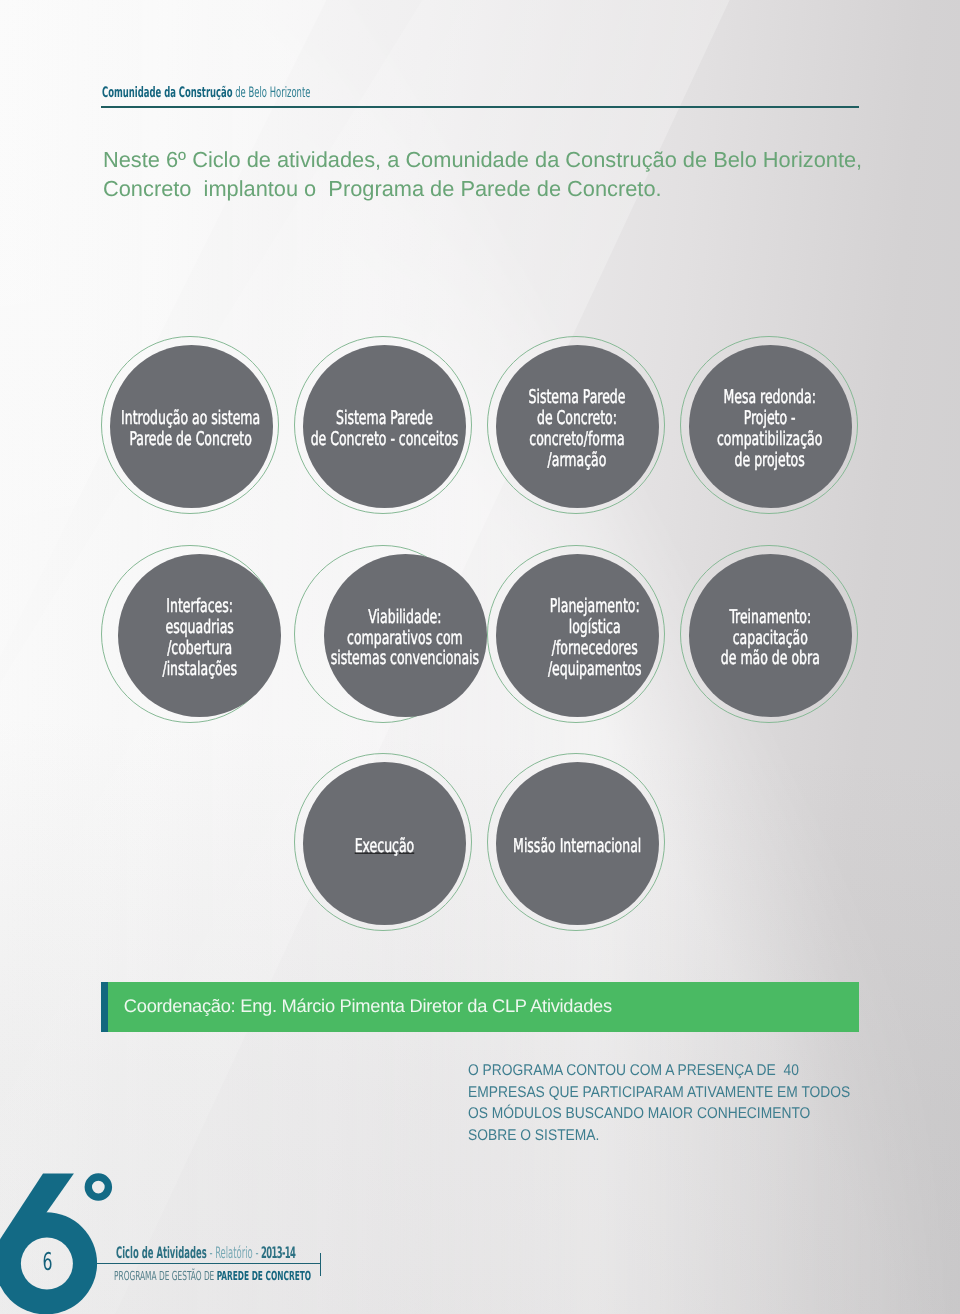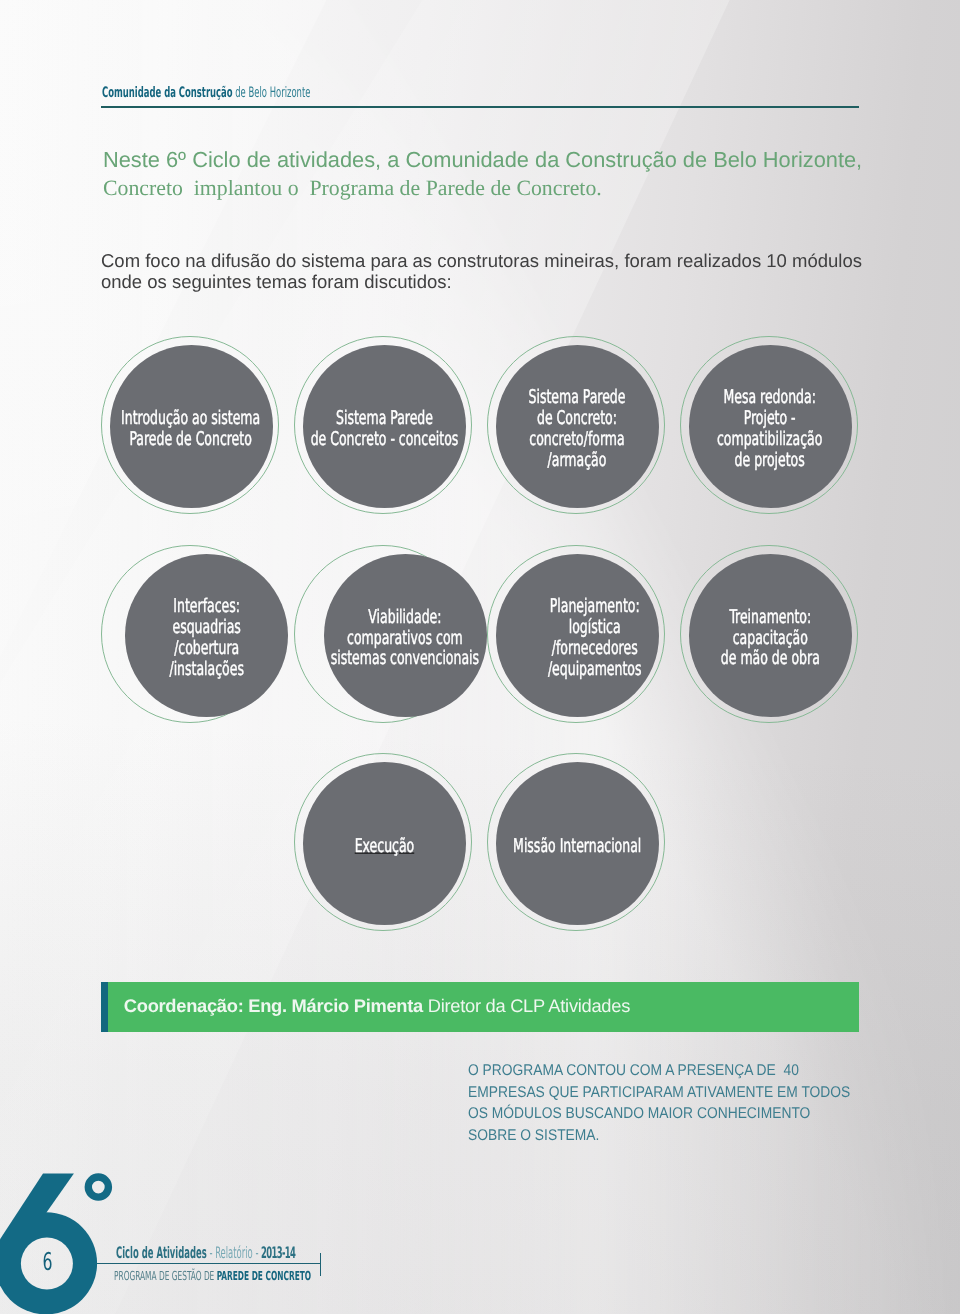--- a/index.html
+++ b/index.html
@@ -26,38 +26,38 @@
   .hdr{position:absolute;left:101.8px;top:85px;font-family:"DejaVu Sans Condensed","DejaVu Sans",sans-serif;
        font-size:14.4px;color:#1a6a80;white-space:pre;transform:scaleX(.652);transform-origin:left top;}
   .hdr b{font-weight:700;color:#14657e;}
   .hdr .light{font-weight:400;color:#2f7f92;}
   .hdr-rule{position:absolute;left:100.8px;top:106.4px;width:758.6px;height:1.5px;background:#1f5e60;}
 
   
   .intro{position:absolute;left:103px;top:144.5px;width:754px;font-size:21.8px;line-height:29.6px;
          color:#69a577;}
   .jline{text-align:justify;text-align-last:justify;white-space:pre;}
-  .jline.lastline{text-align:left;text-align-last:left;font-family:Liberation Serif, serif;}
+  .jline.lastline{text-align:left;text-align-last:left;}
   .sub{position:absolute;left:101px;top:249.5px;width:770px;font-size:18.5px;line-height:21.6px;color:#404041;white-space:pre;}
 
   
   .circ{position:absolute;border-radius:50%;}
   .ring{border:1px solid #86b995;box-sizing:border-box;}
   .disc{background:#6b6d72;display:flex;align-items:center;justify-content:center;text-align:center;}
   .disc span{color:#fff;font-family:"DejaVu Sans Condensed","DejaVu Sans",sans-serif;
              font-size:18.9px;line-height:20.9px;font-weight:400;display:inline-block;
              white-space:pre;transform:scaleX(.735) translateY(2.6px);
              -webkit-text-stroke:.45px #fff;}
 
   
   .cbar{position:absolute;left:101px;top:982px;width:758px;height:49.5px;background:#4aba63;}
   .cbar .tick{position:absolute;left:0;top:0;width:7.2px;height:49.5px;background:#13687f;}
   .cbar .txt{position:absolute;left:22.8px;top:12.6px;font-size:18.3px;color:#eef7ef;white-space:pre;
              letter-spacing:-.27px;}
-  .cbar .txt b{font-weight:700;margin-top:32px;}
+  .cbar .txt b{font-weight:400;margin-top:32px;}
 
   
   .stmt{position:absolute;left:468.4px;top:1060.3px;font-size:15.5px;line-height:21.4px;
         color:#3e7e8f;white-space:pre;transform:scaleX(.892);transform-origin:left top;}
 
   
   .logo-inner{font-family:"DejaVu Sans Condensed","DejaVu Sans",sans-serif;font-size:24.5px;fill:#14607a;}
 
   .foot-rule{position:absolute;left:97px;top:1262.5px;width:224px;height:1.5px;background:#1d6274;}
   .foot-tick{position:absolute;left:319.5px;top:1253px;width:1.6px;height:23px;background:#1d6274;}
@@ -81,41 +81,40 @@
   <div class="bg-band3"></div>
   <div class="bg-shade"></div>
 
   <div class="hdr"><b>Comunidade da Construção</b><span class="light"> de Belo Horizonte</span></div>
   <div class="hdr-rule"></div>
 
   <div class="intro">
       <div class="jline">Neste 6º Ciclo de atividades, a Comunidade da Construção de Belo Horizonte,</div>
       <div class="jline lastline">Concreto  implantou o  Programa de Parede de Concreto.</div>
     </div>
-  <div class="sub"><div>Com foco na difusão do sistema para as construtoras mineiras, foram realizados 10 módulos</div><div>onde os seguintes temas foram discutidos:</div></div>
 
   <div id="circles">
       <div class="circ ring" style="left: 101px; top: 336px; width: 178px; height: 178px;"></div>
       <div class="circ disc" style="left: 109.5px; top: 344.5px; width: 163px; height: 163px;">
         <span>Introdução ao sistema<br>Parede de Concreto</span>
       </div>
       <div class="circ ring" style="left: 294px; top: 336px; width: 178px; height: 178px;"></div>
       <div class="circ disc" style="left: 302.5px; top: 344.5px; width: 163px; height: 163px;">
         <span>Sistema Parede<br>de Concreto - conceitos</span>
       </div>
       <div class="circ ring" style="left: 487px; top: 336px; width: 178px; height: 178px;"></div>
       <div class="circ disc" style="left: 495.5px; top: 344.5px; width: 163px; height: 163px;">
         <span>Sistema Parede<br>de Concreto:<br>concreto/forma<br>/armação</span>
       </div>
       <div class="circ ring" style="left: 680px; top: 336px; width: 178px; height: 178px;"></div>
       <div class="circ disc" style="left: 688.5px; top: 344.5px; width: 163px; height: 163px;">
         <span>Mesa redonda:<br>Projeto -<br>compatibilização<br>de projetos</span>
       </div>
       <div class="circ ring" style="left: 101px; top: 545px; width: 178px; height: 178px;"></div>
-      <div class="circ disc" style="left: 125px; top: 553.5px; width: 163px; height: 163px; align-items: center;">
+      <div class="circ disc" style="left: 118px; top: 553.5px; width: 163px; height: 163px; align-items: center;">
         <span>Interfaces:<br>esquadrias<br>/cobertura<br>/instalações</span>
       </div>
       <div class="circ ring" style="left: 294px; top: 545px; width: 178px; height: 178px;"></div>
       <div class="circ disc" style="left: 302.5px; top: 553.5px; width: 163px; height: 163px; margin-left: 21px;">
         <span>Viabilidade:<br>comparativos com<br>sistemas convencionais</span>
       </div>
       <div class="circ ring" style="left: 487px; top: 545px; width: 178px; height: 178px;"></div>
       <div class="circ disc" style="left: 495.5px; top: 553.5px; width: 163px; height: 163px; justify-content: flex-end;">
         <span>Planejamento:<br>logística<br>/fornecedores<br>/equipamentos</span>
       </div>

